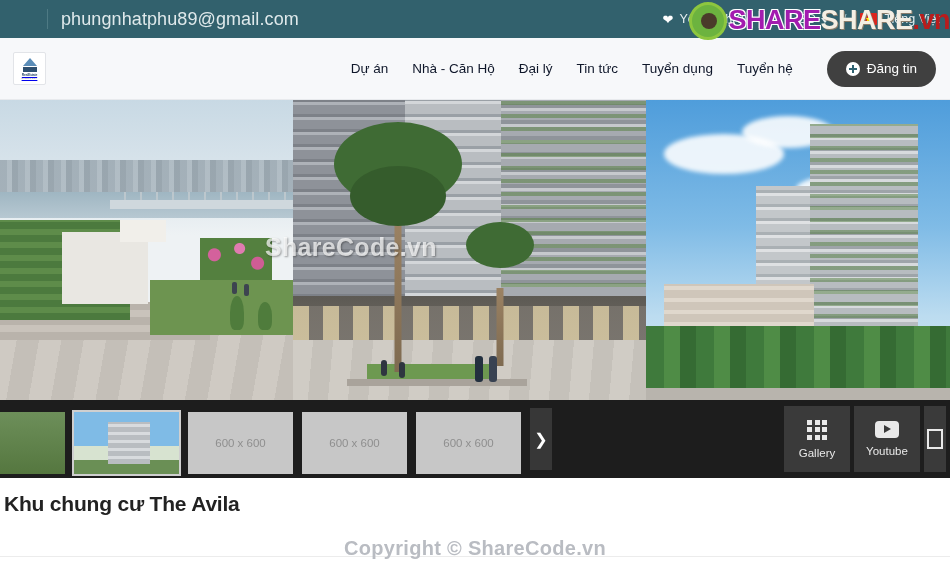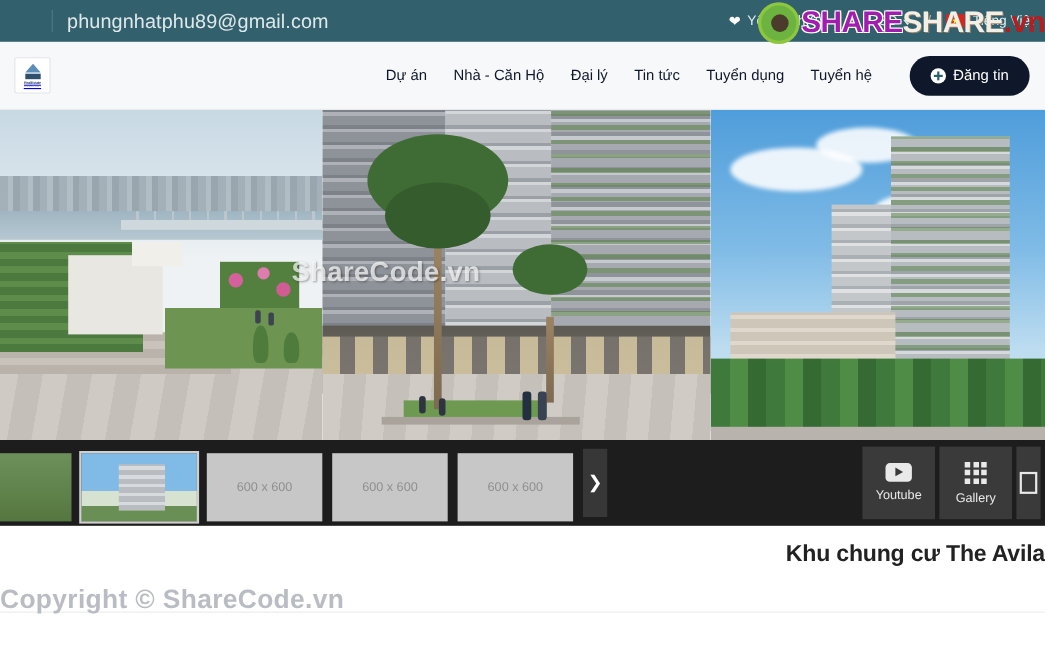--- a/index.html
+++ b/index.html
@@ -91,21 +91,21 @@
   .logo-txt{ font-size:3.4px;color:#2f4f6f;font-weight:bold;margin-top:1px;letter-spacing:-.2px;}
   .logo-sub{ font-size:2.4px;color:#8a8a8a;letter-spacing:.2px;}
 
   nav { margin-left:auto; display:flex; align-items:center; }
   nav a {
     color:#0f172a; text-decoration:none; font-size:13.5px;
     padding:0 12px; white-space:nowrap;
   }
   .btn-post {
     margin-left:22px;
-    background:#0f172a; color:#fff; border:none;
+    background:#404040; color:#fff; border:none;
     border-radius:22px; height:36px; padding:0 19px;
     font-size:13.5px; font-family:inherit;
     display:flex; align-items:center; gap:7px; cursor:pointer;
   }
   .plus-circle{
     width:14px;height:14px;border-radius:50%;background:#fff;
     position:relative; flex:none;
   }
   .plus-circle::before,.plus-circle::after{
     content:"";position:absolute;background:#2f6271;
@@ -235,40 +235,40 @@
   .yt-icon::after{content:"";position:absolute;left:9px;top:4px;
     border-left:7px solid #3a3a3a;border-top:4.5px solid transparent;border-bottom:4.5px solid transparent;}
   .grid-icon{
     width:20px;height:20px;display:grid;grid-template-columns:repeat(3,1fr);
     grid-template-rows:repeat(3,1fr);gap:2.5px;
   }
   .grid-icon i{ background:#e9e9e9; display:block; }
   .doc-icon{ width:16px;height:20px;border:2px solid #e9e9e9; }
 
   
-  .titleblock{ padding:14px 0 0 4px;text-align:right; }
+  .titleblock{ padding:14px 0 0 4px; }
   .title{ font-size:21px; font-weight:bold; color:#222; letter-spacing:-.2px; }
   .meta{ display:flex; align-items:center; gap:22px; margin-top:7px; color:#555; font-size:13px; }
   .meta-item{ display:flex; align-items:center; gap:5px; }
   .pin{
     width:10px;height:14px;background:#3b3b3b;border-radius:50% 50% 50% 50%/60% 60% 40% 40%;
     position:relative;
   }
   .pin::after{content:"";position:absolute;left:3px;top:3.5px;width:4px;height:4px;border-radius:50%;background:#fff;}
   .cal{
     width:13px;height:13px;border:1.8px solid #3b3b3b;border-radius:1px;position:relative;
   }
   .cal::before{content:"";position:absolute;left:-1.8px;right:-1.8px;top:1px;height:2px;background:#3b3b3b;}
   .cal::after{content:"";position:absolute;left:1px;top:5px;width:7px;height:4px;
     background:repeating-linear-gradient(90deg,#3b3b3b 0 2px,transparent 2px 3.5px);}
 
   
   .footer-wm{
     position:absolute; left:0; right:0; bottom:26px;
-    text-align:left; font-size:24px; font-weight:bold;
+    text-align:center; font-size:20px; font-weight:bold;
     color:#b9bcc2; letter-spacing:.3px;
   }
   .footer-rule{
     position:absolute;left:0;right:0;bottom:29px;height:1px;background:#ececec;z-index:-1;
   }
 </style>
 </head>
 <body>
 
 <div class="topbar">
@@ -405,37 +405,37 @@
     </div>
     <div class="thumb">
       <span class="ph">600 x 600</span>
     </div>
   </div>
 
   <div class="next-arrow">❯</div>
 
   <div class="strip-actions">
     <div class="act">
+      <span class="grid-icon">
+        <i></i>
+          <i></i>
+          <i></i>
+          <i></i>
+          <i></i>
+          <i></i>
+          <i></i>
+          <i></i>
+          <i></i>
+      </span>
+      <span>Gallery</span>
+    </div>
+    <div class="act">
       <span class="yt-icon"></span>
       <span>Youtube</span>
     </div>
-    <div class="act">
-      <span class="grid-icon">
-        <i></i>
-          <i></i>
-          <i></i>
-          <i></i>
-          <i></i>
-          <i></i>
-          <i></i>
-          <i></i>
-          <i></i>
-      </span>
-      <span>Gallery</span>
-    </div>
     <div class="act clipped">
       <span class="doc-icon"></span>
     </div>
   </div>
 </div>
 
 <div class="titleblock">
   <h1 class="title">Khu chung cư The Avila</h1>
 </div>
 

